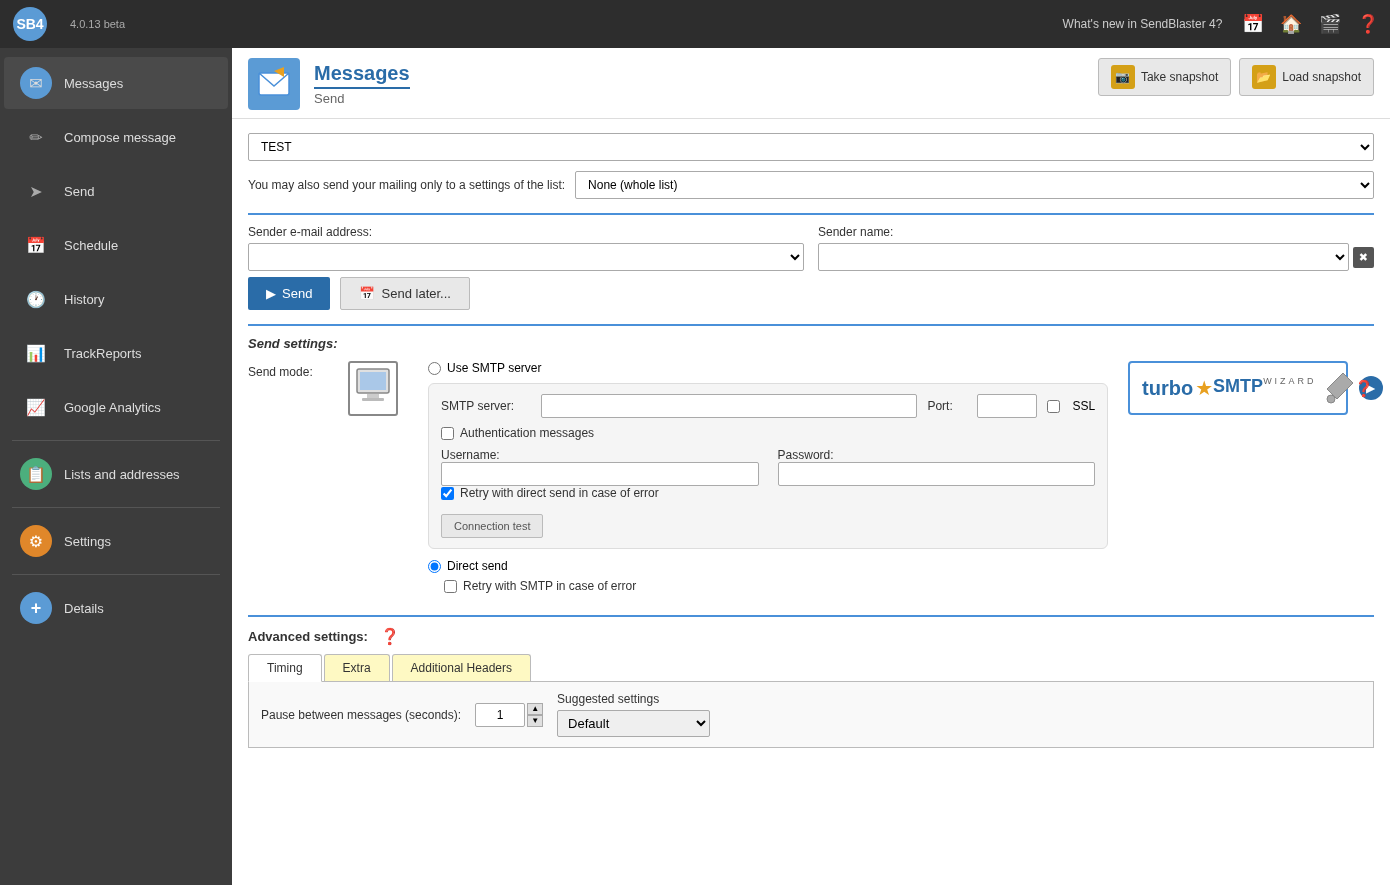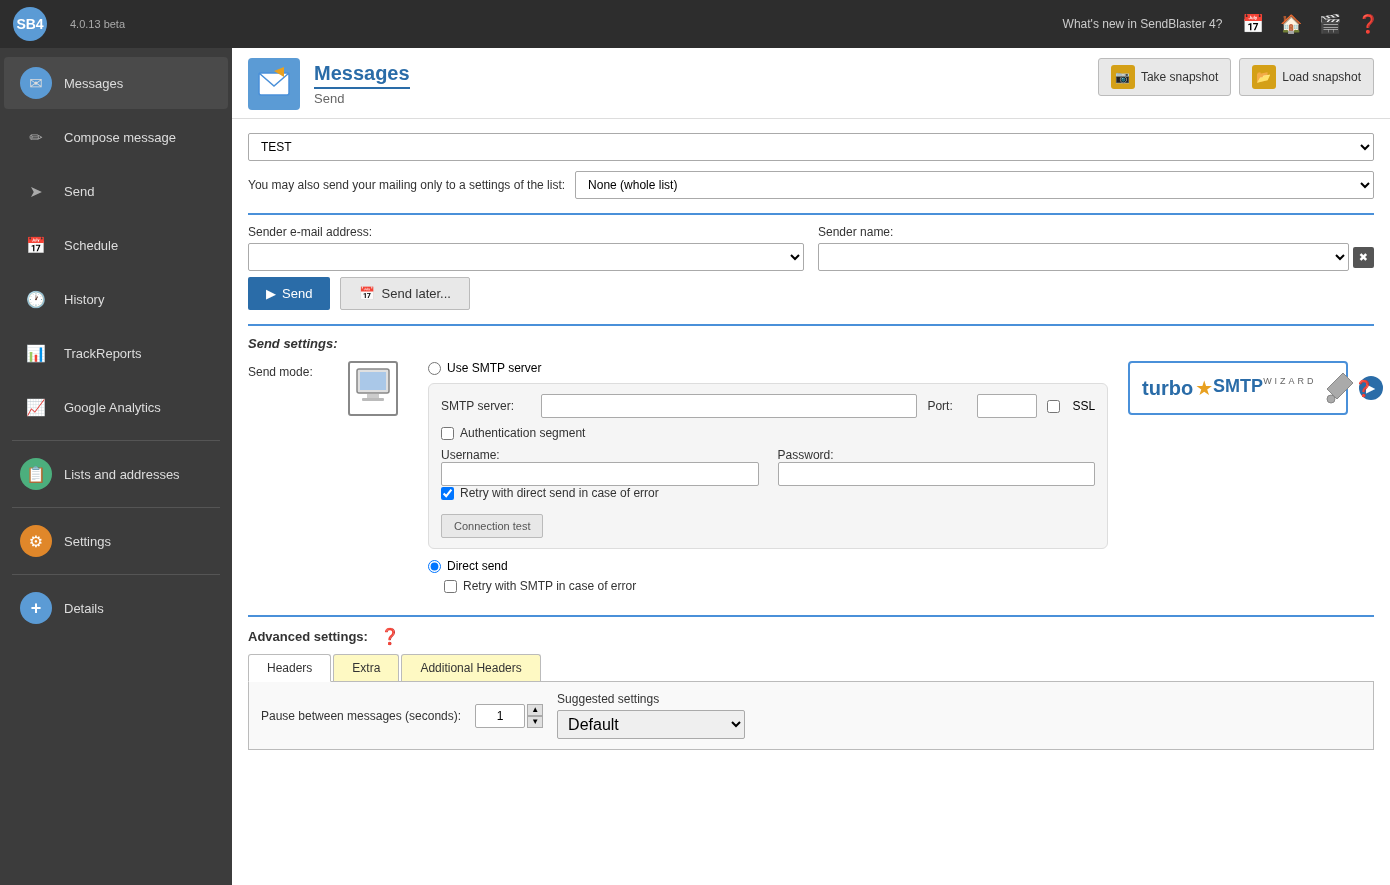--- a/index.html
+++ b/index.html
@@ -514,25 +514,25 @@
     }
     .suggested-box {
       flex: 1;
     }
     .suggested-label {
       font-size: 12px;
       color: #333;
       margin-bottom: 4px;
     }
     .suggested-select {
-      width: 188px;
+      width: 153px;
       padding: 4px 6px;
       border: 1px solid #aaa;
       border-radius: 2px;
-      font-size: 16px;
+      font-size: 13px;
     }
 
     
     .content-area::-webkit-scrollbar { width: 10px; }
     .content-area::-webkit-scrollbar-track { background: #d0d0d0; }
     .content-area::-webkit-scrollbar-thumb { background: #aaa; }
 
     
     .computer-icon-box {
       width: 50px;
@@ -730,21 +730,21 @@
               <input type="text" class="smtp-field-input" value="" style="">
               <label class="smtp-field-label" style="width:40px;">Port:</label>
               <input type="text" class="port-input" value="" style="">
               <label class="ssl-label">
                 <input type="checkbox" style="">
                 <span>SSL</span>
               </label>
             </div>
             <div class="checkbox-row">
               <input type="checkbox" id="auth-cb" style="">
-              <label for="auth-cb">Authentication segment</label>
+              <label for="auth-cb">Authentication messages</label>
             </div>
             <div class="user-pass-row">
               <div class="user-pass-col">
                 <div class="smtp-field-label">Username:</div>
                 <input type="text" class="smtp-field-input" style="width: 100%;" value="">
               </div>
               <div class="user-pass-col">
                 <div class="smtp-field-label">Password:</div>
                 <input type="password" class="smtp-field-input" style="width: 100%;" value="">
               </div>
@@ -790,21 +790,21 @@
 
       <hr class="divider-blue">
 
       <div class="advanced-section">
         <div class="advanced-title">
           <span>Advanced settings:</span>
           <span class="help-icon">❓</span>
         </div>
         <div class="advanced-tabs">
           <div class="adv-tab active">
-            <span>Headers</span>
+            <span>Timing</span>
           </div>
           <div class="adv-tab">
             <span>Extra</span>
           </div>
           <div class="adv-tab">
             <span>Additional Headers</span>
           </div>
         </div>
         <div class="adv-tab-content">
           <div class="timing-row">

